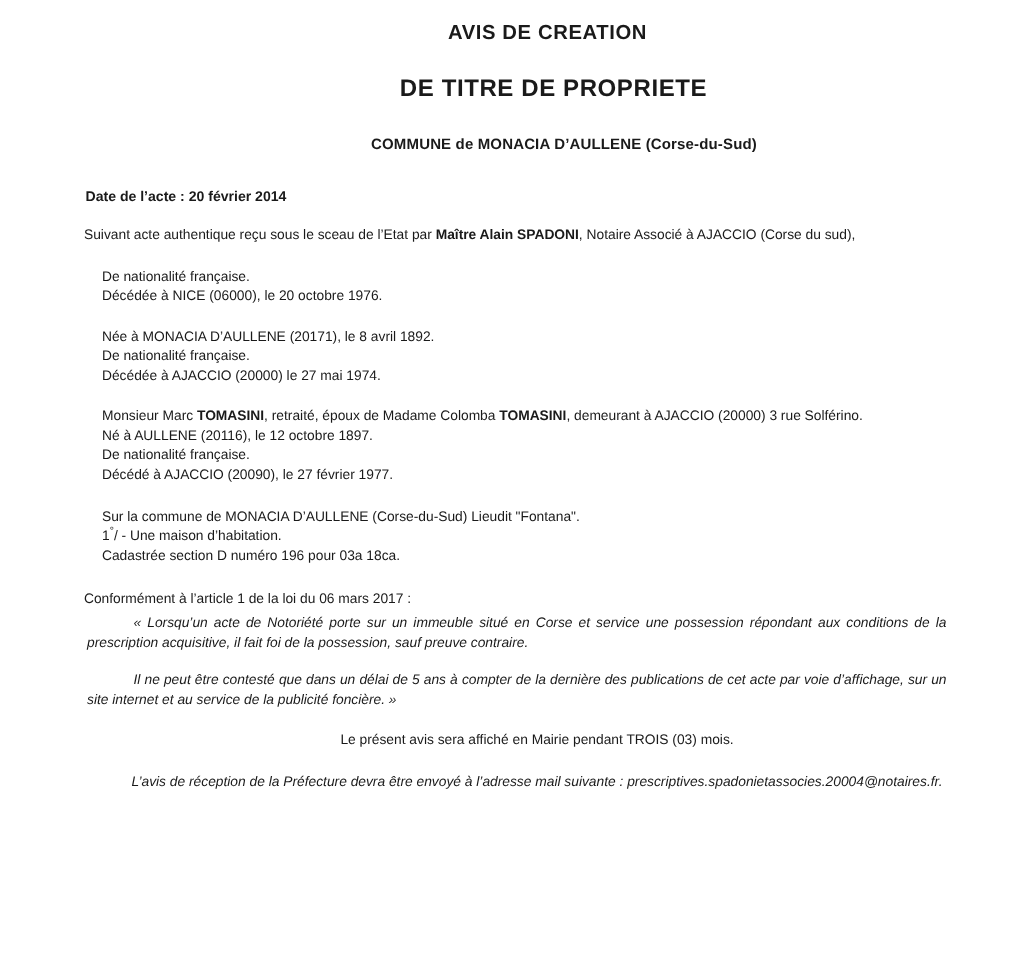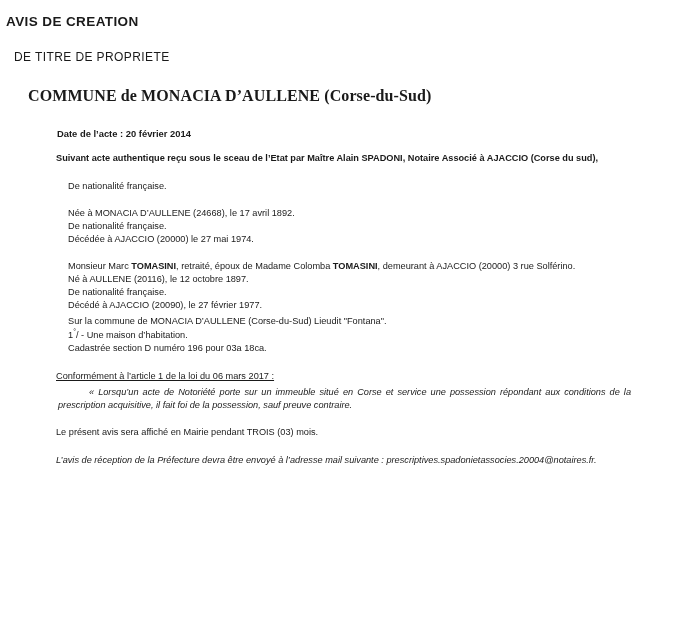--- a/index.html
+++ b/index.html
@@ -21,67 +21,66 @@
     position: relative;
     width: 689px;
     height: 638px;
     background: #ffffff;
     box-sizing: border-box;
     padding: 0;
   }
 
   
   .heading-block {
-    text-align: left;
+    text-align: center;
     padding-top: 14px;
+    padding-left: 35px;
   }
   .title-main {
     font-size: 13.5px;
     font-weight: bold;
     letter-spacing: 0.4px;
     line-height: 1.2;
     margin: 0;
     padding: 0 0 0 6px;
   }
   .title-sub {
-    font-size: 12px;
-    font-weight: normal;
+    font-size: 16px;
+    font-weight: bold;
     letter-spacing: 0.4px;
     line-height: 1.2;
     margin: 0;
     padding: 20px 0 0 14px;
   }
   .title-commune {
-    font-size: 16px;
+    font-size: 10px;
     font-weight: bold;
     letter-spacing: 0.1px;
     margin: 0;
     padding: 22px 0 0 28px;
-    font-family: Liberation Serif, serif;
   }
 
   
   .body-region {
     position: relative;
     margin: 0;
     padding: 22px 29px 0 29px;
     font-size: 9.2px;
     line-height: 1.42;
   }
 
   .date-line {
     font-weight: bold;
     font-size: 9.4px;
     margin: 0 0 0 28px;
   }
 
   .para {
     margin: 0;
     text-align: justify;
-    font-weight: bold;
   }
   .para-intro {
     margin-top: 12px;
   }
   .indent-1 {
     text-indent: 27px;
   }
 
   .person-block {
     margin: 0 0 0 39px;
@@ -96,46 +95,46 @@
   }
   .person-gap {
     margin-top: 14px;
   }
   .nowrap-gap {
     display: inline-block;
     width: 20px;
   }
 
   .property-block {
-    margin: 3px 0 0 39px;
+    margin: 15px 0 0 39px;
   }
   .property-block .pl {
     margin: 0;
   }
 
   .conformement {
     margin: 15px 0 0 27px;
-    text-decoration: underline;
   }
 
   .italic-block {
     font-style: italic;
     margin: 0 29px 0 29px;
   }
   .italic-para {
     margin: 3px 0 0 0;
     text-align: justify;
     text-indent: 31px;
   }
   .italic-para-2 {
     margin-top: 12px;
   }
 
   .closing {
     margin: 14px 0 0 27px;
+    text-align: center;
   }
   .closing-2 {
     margin-top: 15px;
     font-style: italic;
   }
 
   sup.deg {
     font-size: 7px;
     vertical-align: super;
     line-height: 0;
@@ -154,24 +153,25 @@
 
   <div class="body-region">
 
     <div class="date-line">Date de l’acte : 20 février 2014</div>
 
     <div class="para para-intro indent-1"><span>Suivant acte authentique reçu sous le sceau de l’Etat par </span><b>Maître Alain SPADONI</b><span>, Notaire Associé à AJACCIO (Corse du sud),</span></div>
 
 
     <div class="person-block person-first">
       <div class="pl">De nationalité française.</div>
+      <div class="pl">Décédée à NICE (06000), le 20 octobre 1976.</div>
     </div>
 
     <div class="person-block person-gap">
-      <div class="pl">Née à MONACIA D’AULLENE (24668), le 17 avril 1892.</div>
+      <div class="pl">Née à MONACIA D’AULLENE (20171), le 8 avril 1892.</div>
       <div class="pl">De nationalité française.</div>
       <div class="pl">Décédée à AJACCIO (20000) le 27 mai 1974.</div>
     </div>
 
     <div class="person-block person-gap">
       <div class="pl"><span>Monsieur Marc </span><b>TOMASINI</b><span>, retraité, époux de Madame Colomba </span><b>TOMASINI</b><span>, demeurant à AJACCIO (20000) 3 rue Solférino.</span></div>
       <div class="pl">Né à AULLENE (20116), le 12 octobre 1897.</div>
       <div class="pl">De nationalité française.</div>
       <div class="pl">Décédé à AJACCIO (20090), le 27 février 1977.</div>
     </div>
@@ -179,19 +179,20 @@
     <div class="property-block">
       <div class="pl">Sur la commune de MONACIA D’AULLENE (Corse-du-Sud) Lieudit "Fontana".</div>
       <div class="pl"><span>1</span><sup class="deg">°</sup><span>/ - Une maison d’habitation.</span></div>
       <div class="pl">Cadastrée section D numéro 196 pour 03a 18ca.</div>
     </div>
 
     <div class="conformement">Conformément à l’article 1 de la loi du 06 mars 2017 :</div>
 
     <div class="italic-block">
       <div class="italic-para">« Lorsqu’un acte de Notoriété porte sur un immeuble situé en Corse et service une possession répondant aux conditions de la prescription acquisitive, il fait foi de la possession, sauf preuve contraire.</div>
+      <div class="italic-para italic-para-2">Il ne peut être contesté que dans un délai de 5 ans à compter de la dernière des publications de cet acte par voie d’affichage, sur un site internet et au service de la publicité foncière. »</div>
     </div>
 
     <div class="closing">Le présent avis sera affiché en Mairie pendant TROIS (03) mois.</div>
     <div class="closing closing-2">L’avis de réception de la Préfecture devra être envoyé à l’adresse mail suivante : prescriptives.spadonietassocies.20004@notaires.fr.</div>
 
   </div>
 </div>
 
 </body></html>

